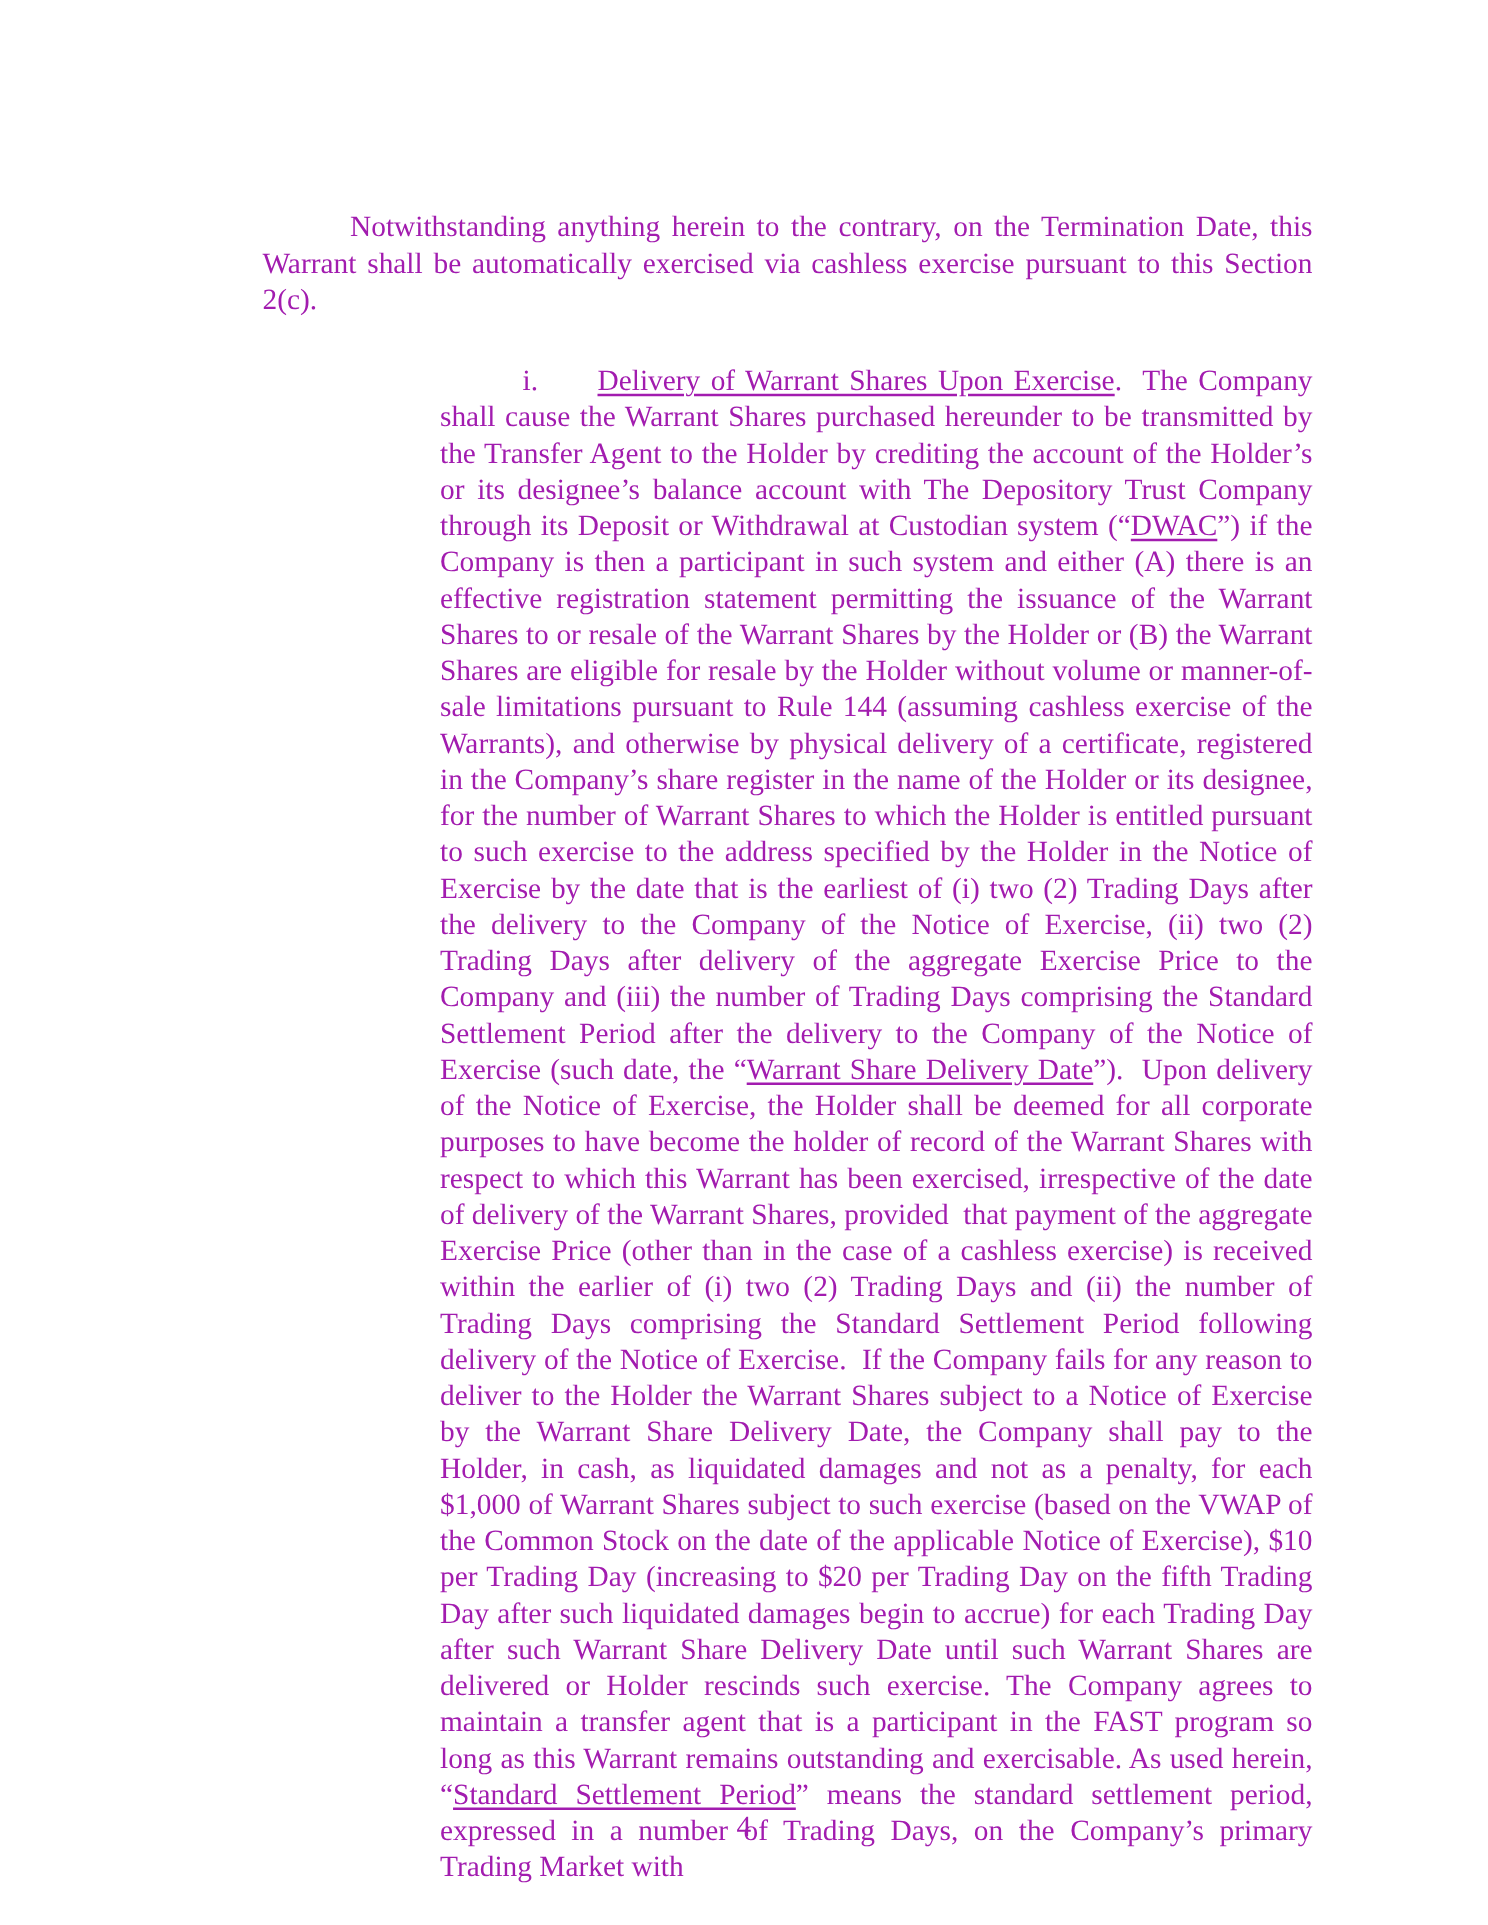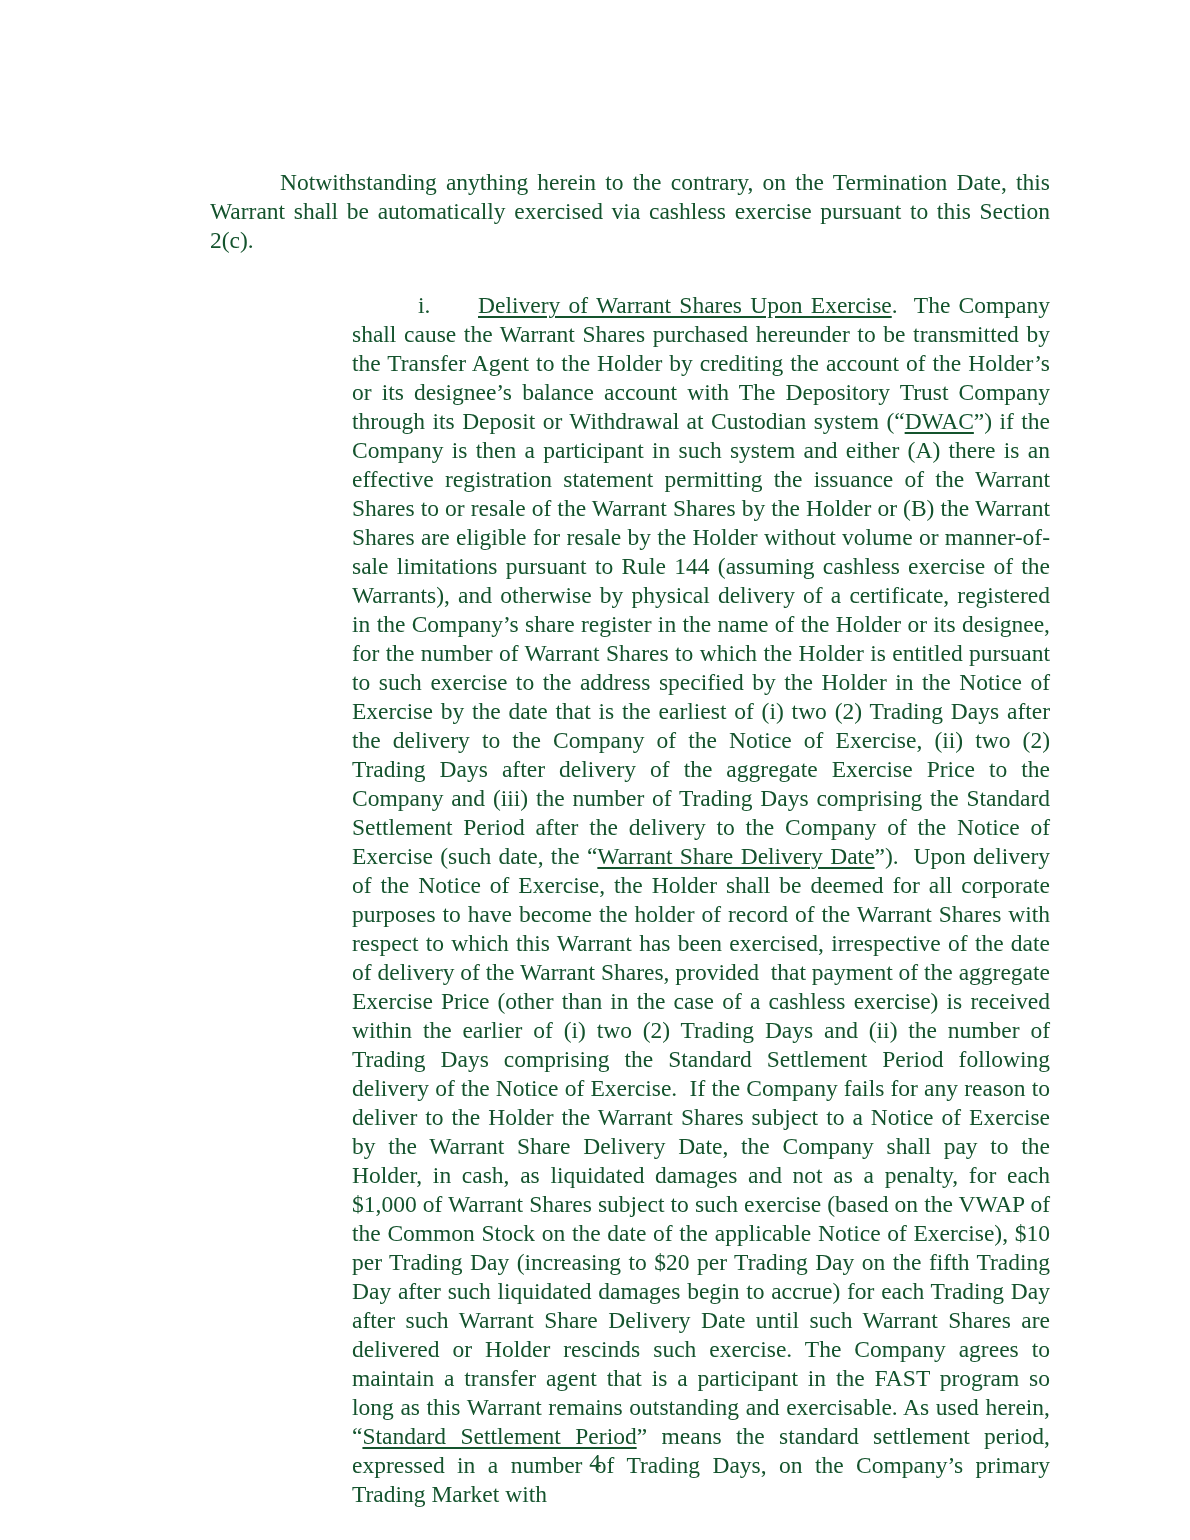--- a/index.html
+++ b/index.html
@@ -5,21 +5,21 @@
   html, body {
     margin: 0;
     padding: 0;
     background: #ffffff;
   }
   .page {
     position: relative;
     width: 1190px;
     height: 1540px;
     background: #ffffff;
-    color: #14532d;
+    color: #a21caf;
     font-family: "Liberation Serif", "DejaVu Serif", serif;
     font-size: 23.5px;
     line-height: 29px;
     box-sizing: border-box;
     padding: 168px 140px 0 210px;
     overflow: hidden;
   }
   .para {
     margin: 0;
     text-align: justify;

